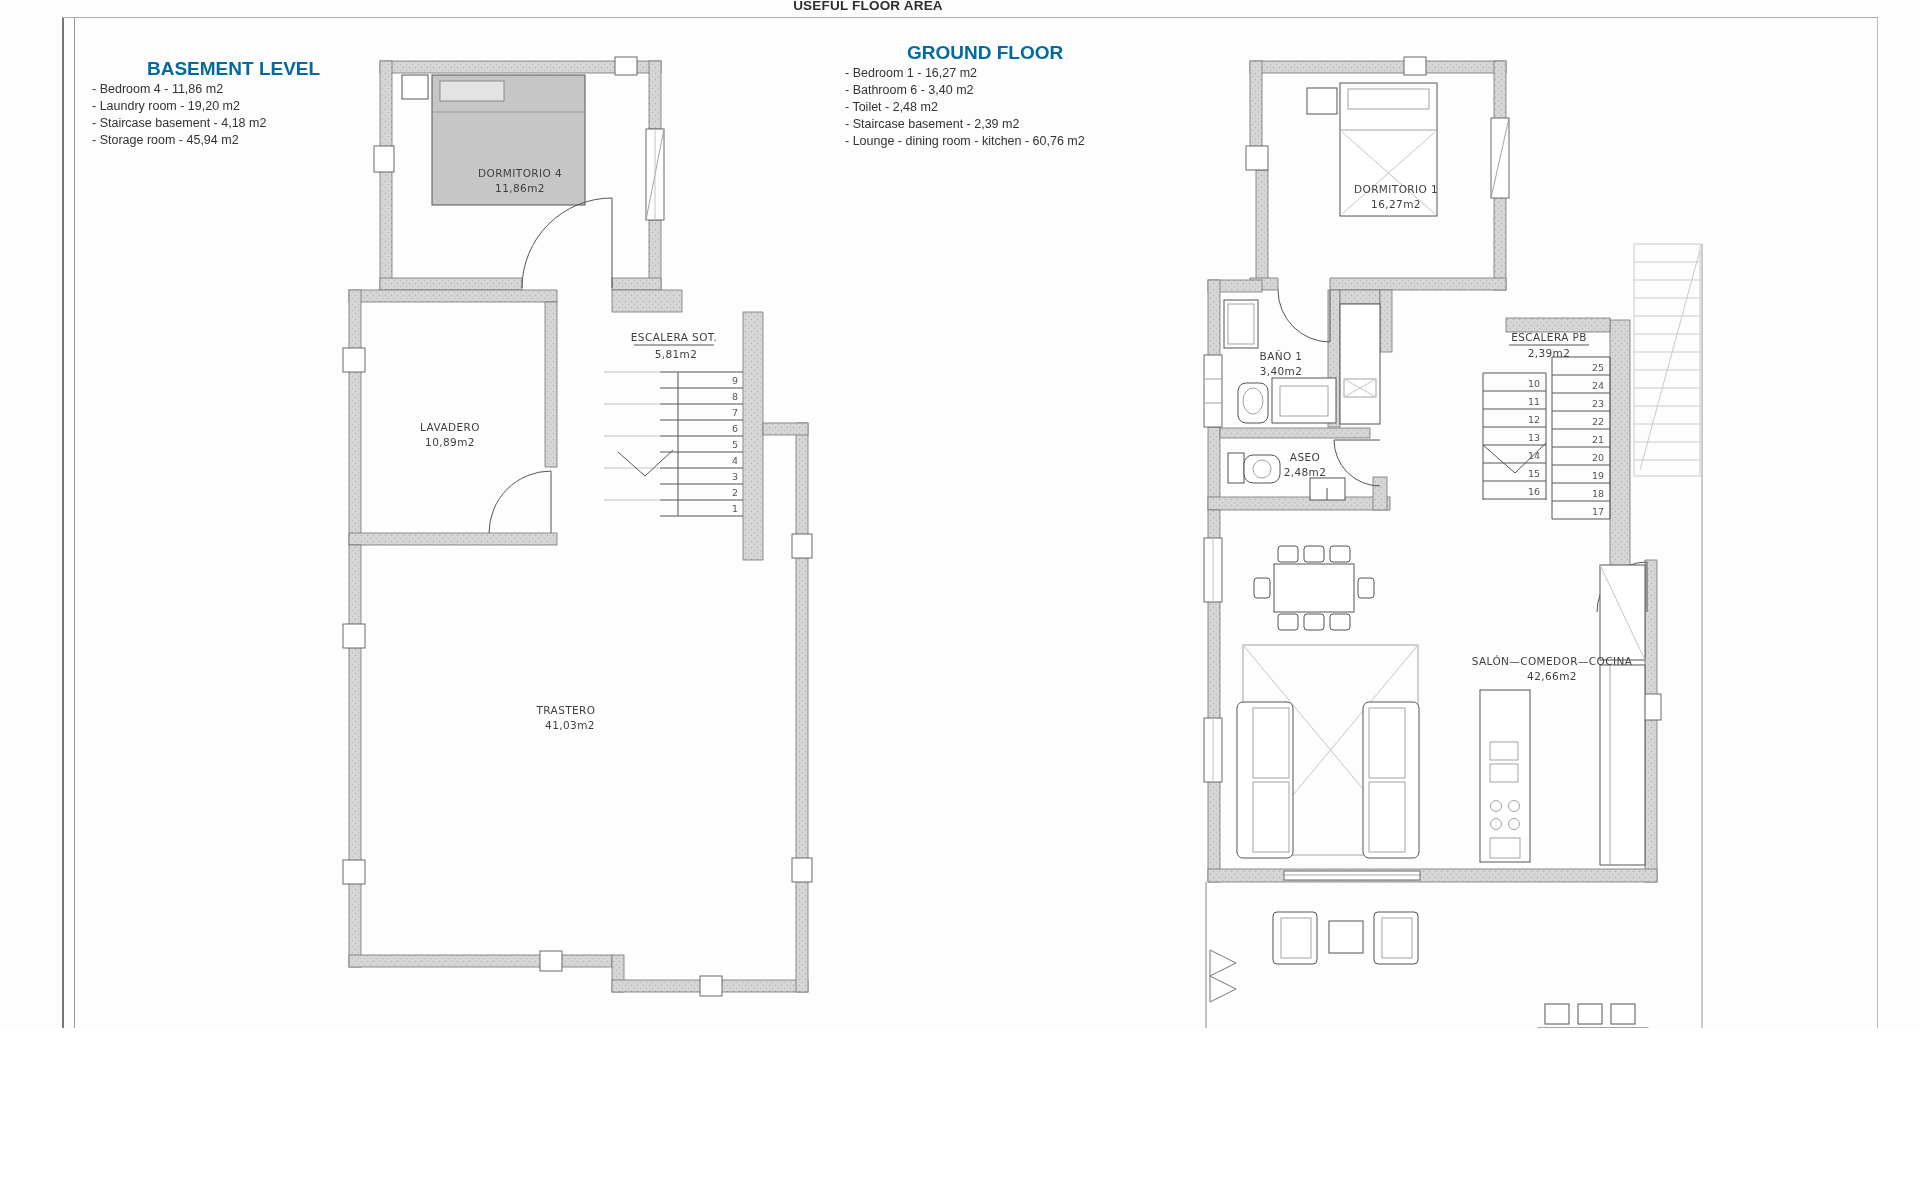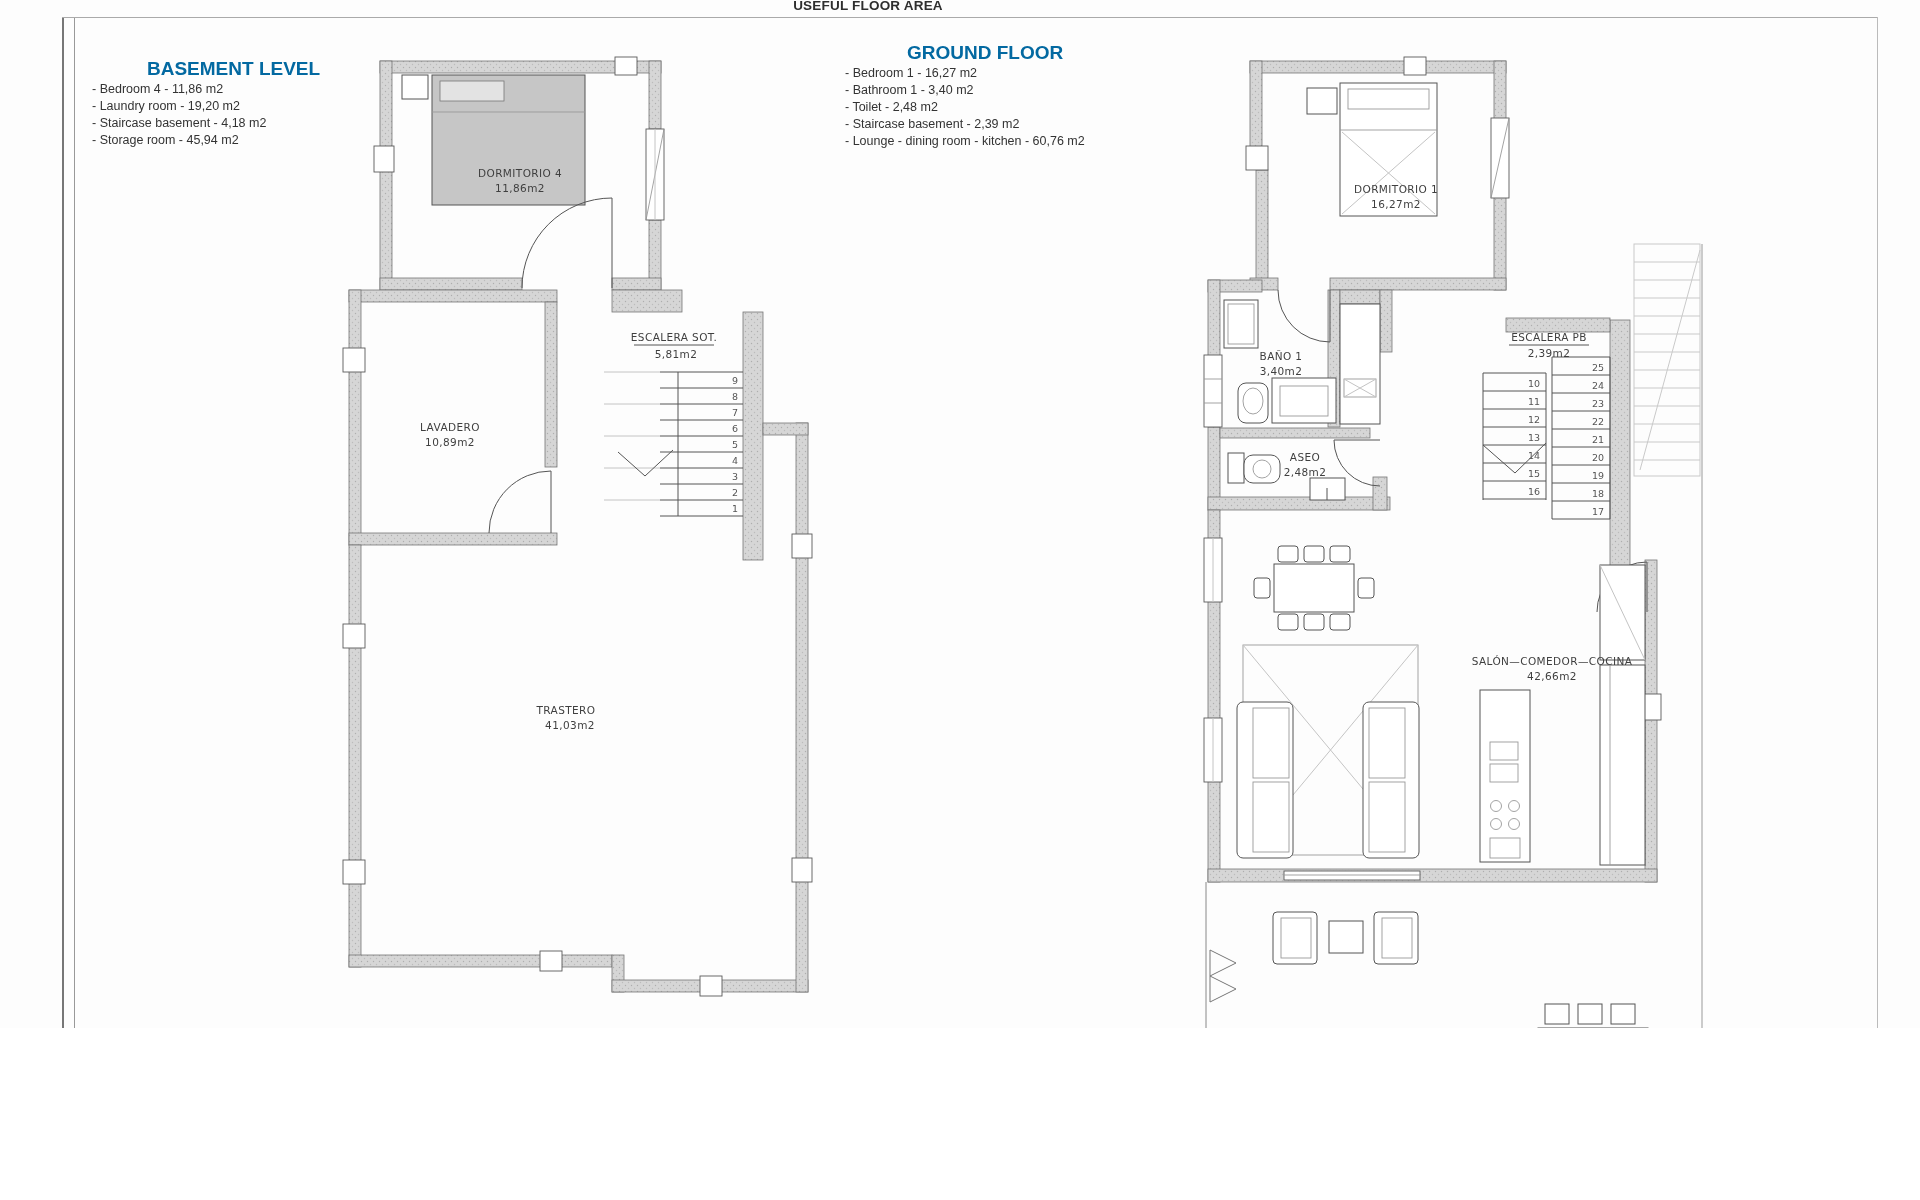--- a/index.html
+++ b/index.html
@@ -45,21 +45,21 @@
     <div class="head">BASEMENT LEVEL</div>
     <div>- Bedroom 4 - 11,86 m2</div>
     <div>- Laundry room - 19,20 m2</div>
     <div>- Staircase basement - 4,18 m2</div>
     <div>- Storage room - 45,94 m2</div>
   </div>
 
   <div id="legend-ground" class="legend">
     <div class="head">GROUND FLOOR</div>
     <div>- Bedroom 1 - 16,27 m2</div>
-    <div>- Bathroom 1 - 3,40 m2</div>
+    <div>- Bathroom 6 - 3,40 m2</div>
     <div>- Toilet - 2,48 m2</div>
     <div>- Staircase basement - 2,39 m2</div>
     <div>- Lounge - dining room - kitchen - 60,76 m2</div>
   </div>
 
   <svg width="1920" height="1200" viewBox="0 0 1920 1200">
     <defs>
       <pattern id="wallpat" width="6" height="6" patternUnits="userSpaceOnUse">
         <rect width="6" height="6" fill="#d6d6d6"></rect>
         <circle cx="1.5" cy="1.5" r="0.7" fill="#aeaeae"></circle>

